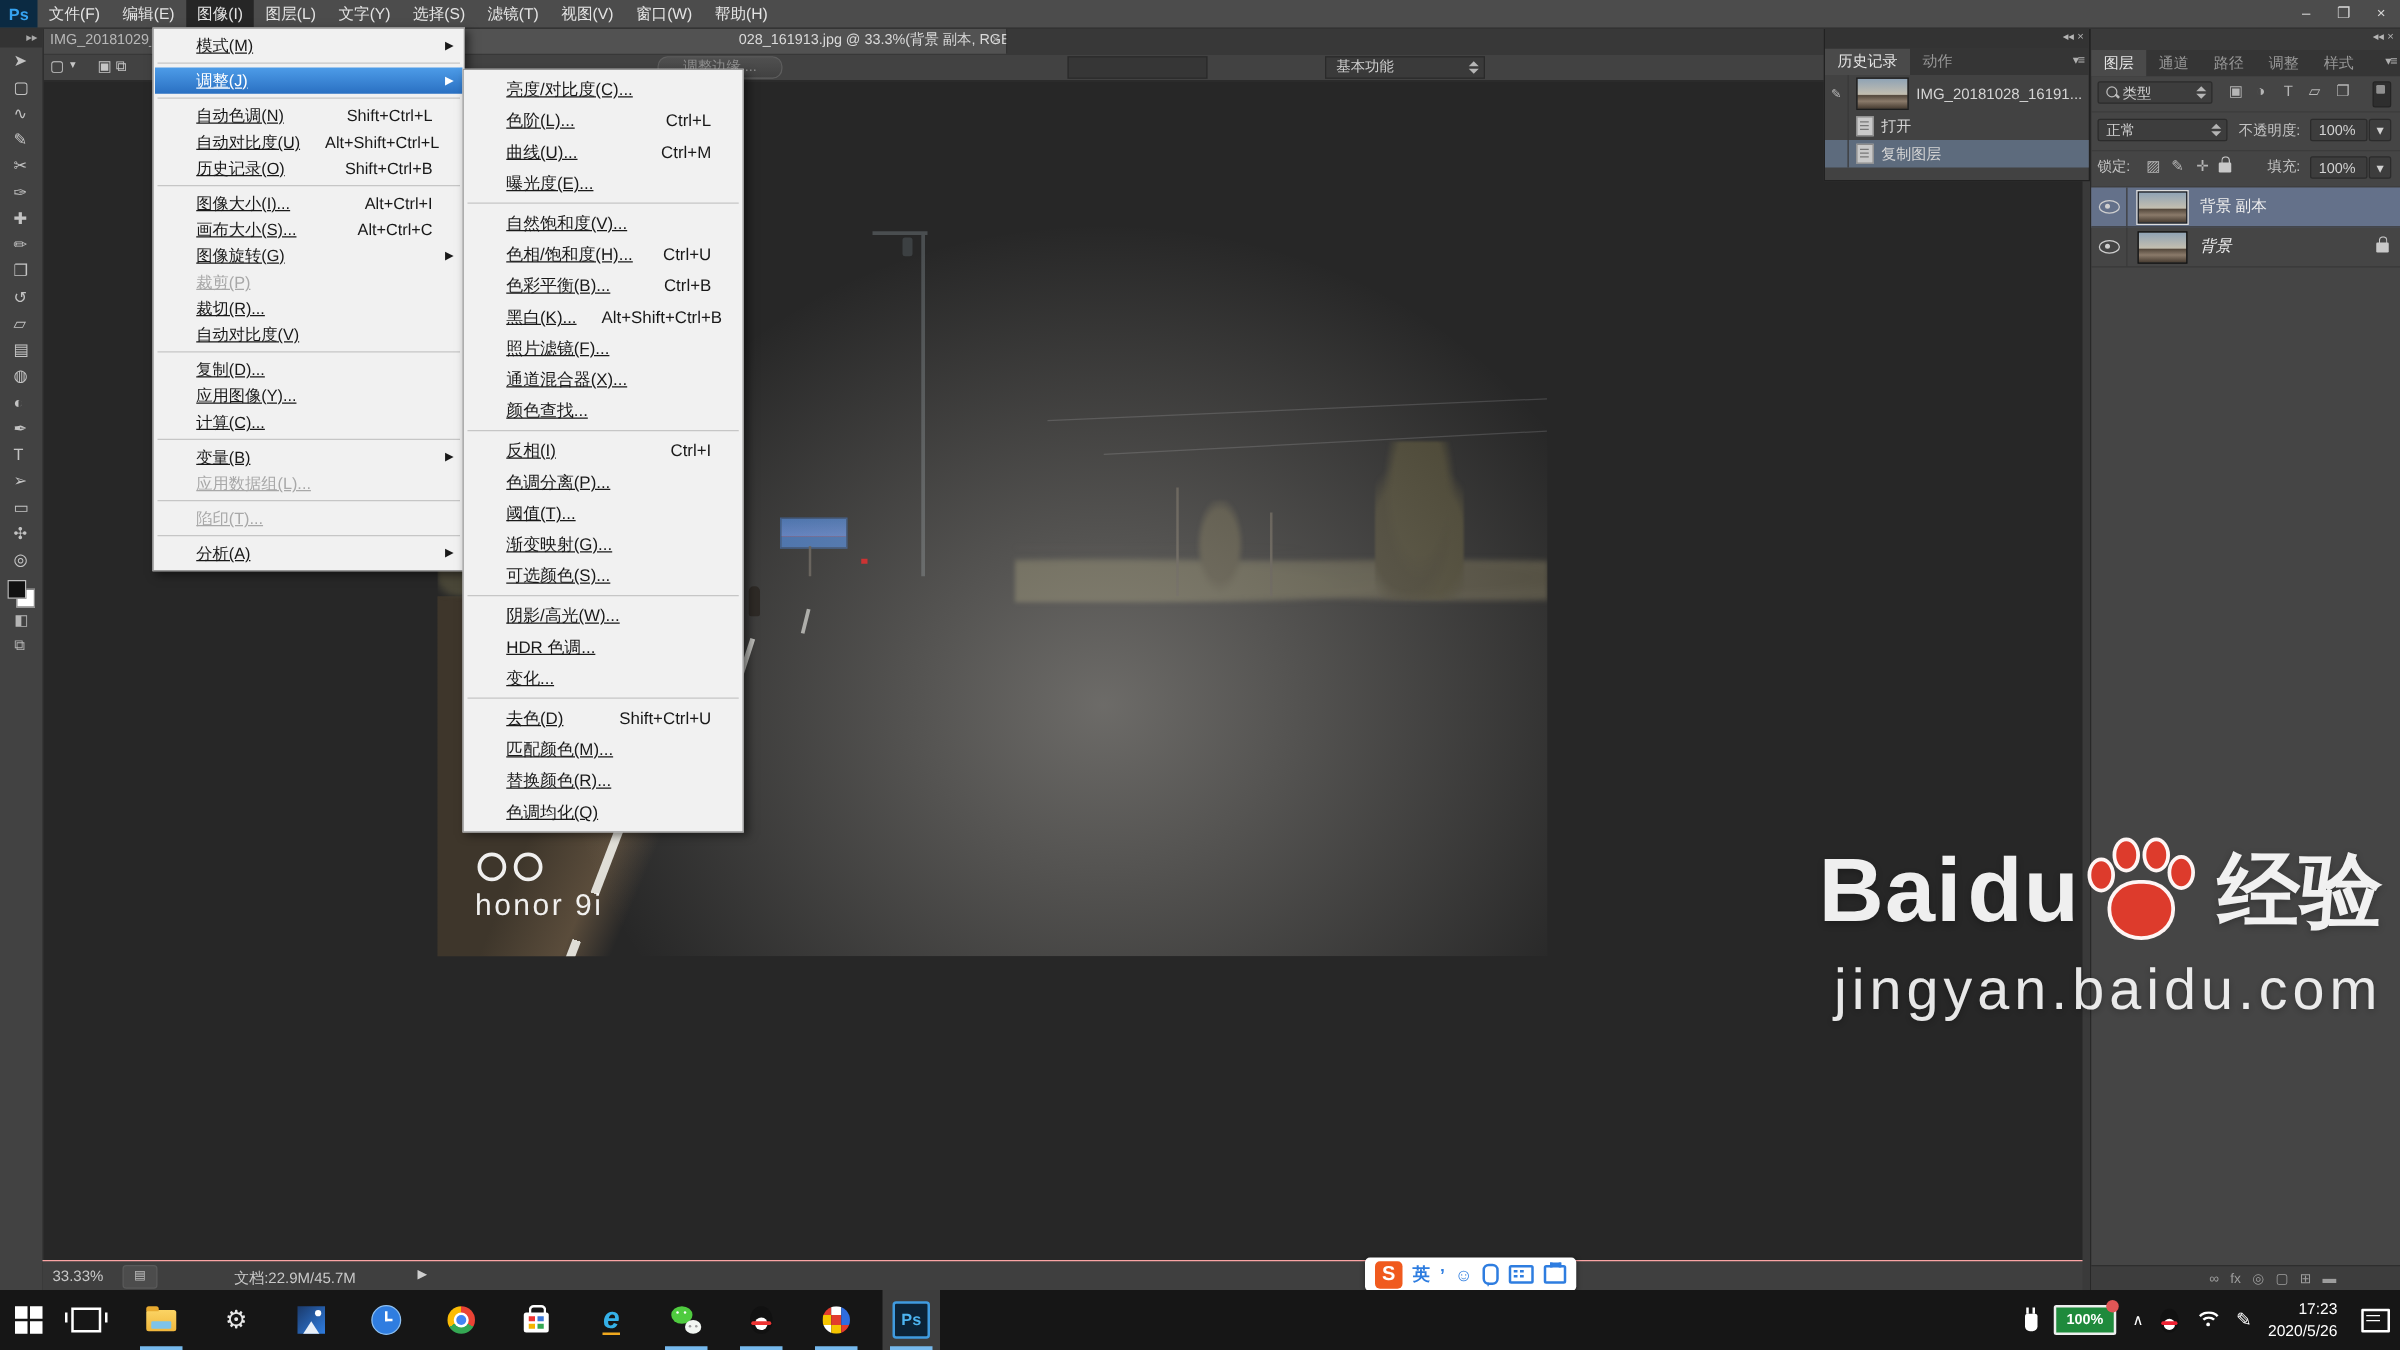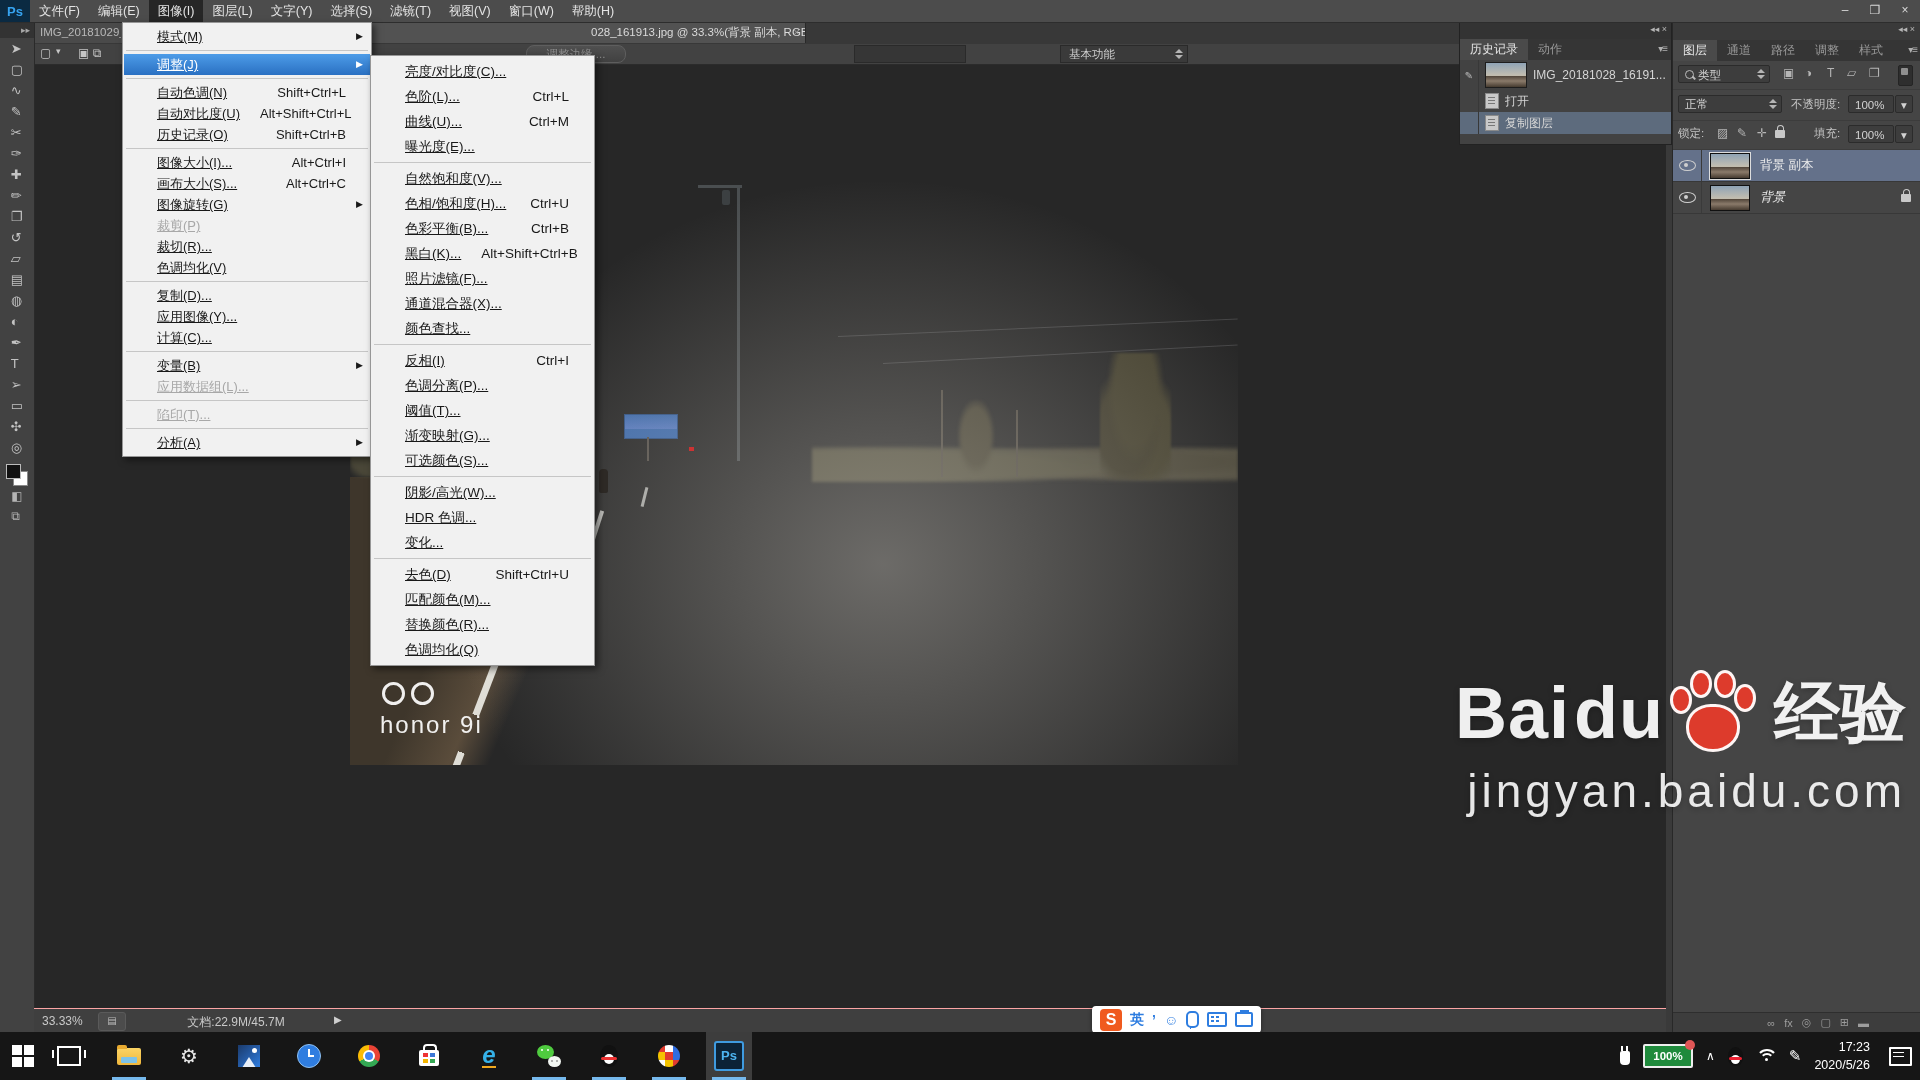--- a/index.html
+++ b/index.html
@@ -417,21 +417,21 @@
       </div>
       <span class="mini-ic" style="position:absolute;left:106px;top:5px;">▣</span>
       <span class="mini-ic" style="position:absolute;left:128px;top:5px;">◑</span>
       <span class="mini-ic" style="position:absolute;left:150px;top:5px;">T</span>
       <span class="mini-ic" style="position:absolute;left:170px;top:5px;">▱</span>
       <span class="mini-ic" style="position:absolute;left:192px;top:5px;">❐</span>
       <span class="toggle"></span>
     </div>
 
     <div class="l-row" style="height:30px;">
-      <div class="widget" style="left:5px;top:5px;width:104px;font-family:Liberation Mono, monospace;">
+      <div class="widget" style="left:5px;top:5px;width:104px;">
         <span>正常</span>
         <span class="updown">
             <i class="u"></i>
             <i class="d"></i>
           </span>
       </div>
       <span class="lab" style="left:118px;top:7px;">不透明度:</span>
       <div class="widget" style="left:175px;top:5px;width:46px;">
         <span>100%</span>
       </div>
@@ -513,21 +513,21 @@
         <span class="mi-label">图像旋转(G)</span>
         <span class="mi-arrow">▶</span>
       </div>
       <div class="menu-item disabled">
         <span class="mi-label">裁剪(P)</span>
       </div>
       <div class="menu-item">
         <span class="mi-label">裁切(R)...</span>
       </div>
       <div class="menu-item">
-        <span class="mi-label">色调均化(V)</span>
+        <span class="mi-label">自动对比度(V)</span>
       </div>
       <div class="menu-sep"></div>
       <div class="menu-item">
         <span class="mi-label">复制(D)...</span>
       </div>
       <div class="menu-item">
         <span class="mi-label">应用图像(Y)...</span>
       </div>
       <div class="menu-item">
         <span class="mi-label">计算(C)...</span>

